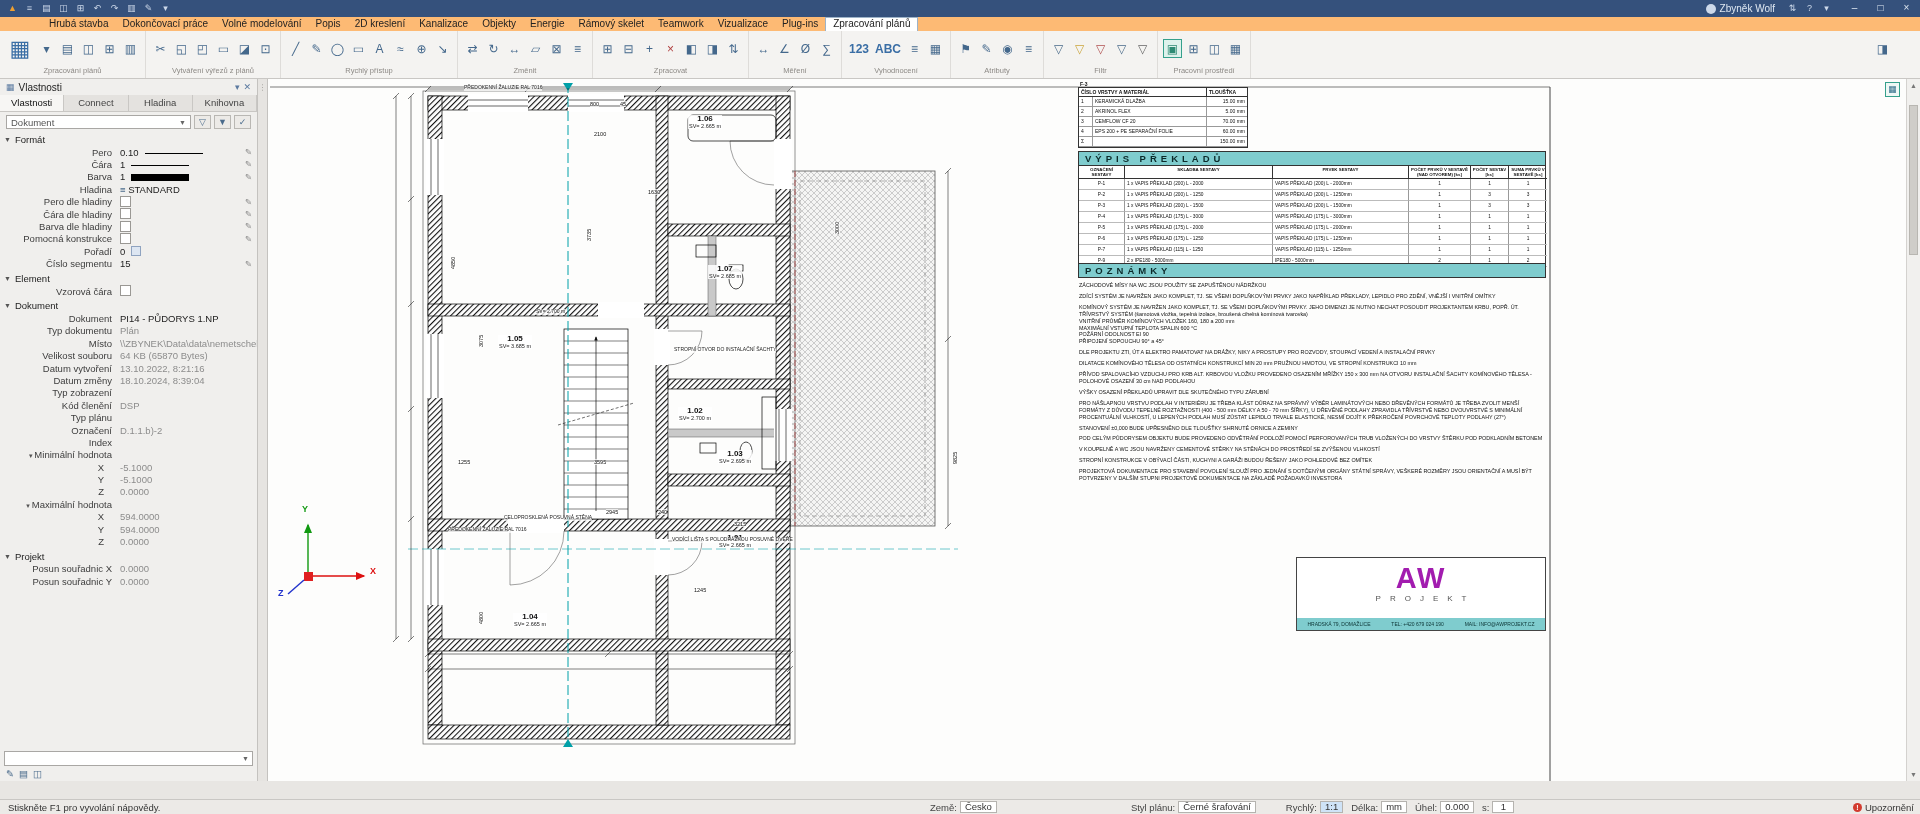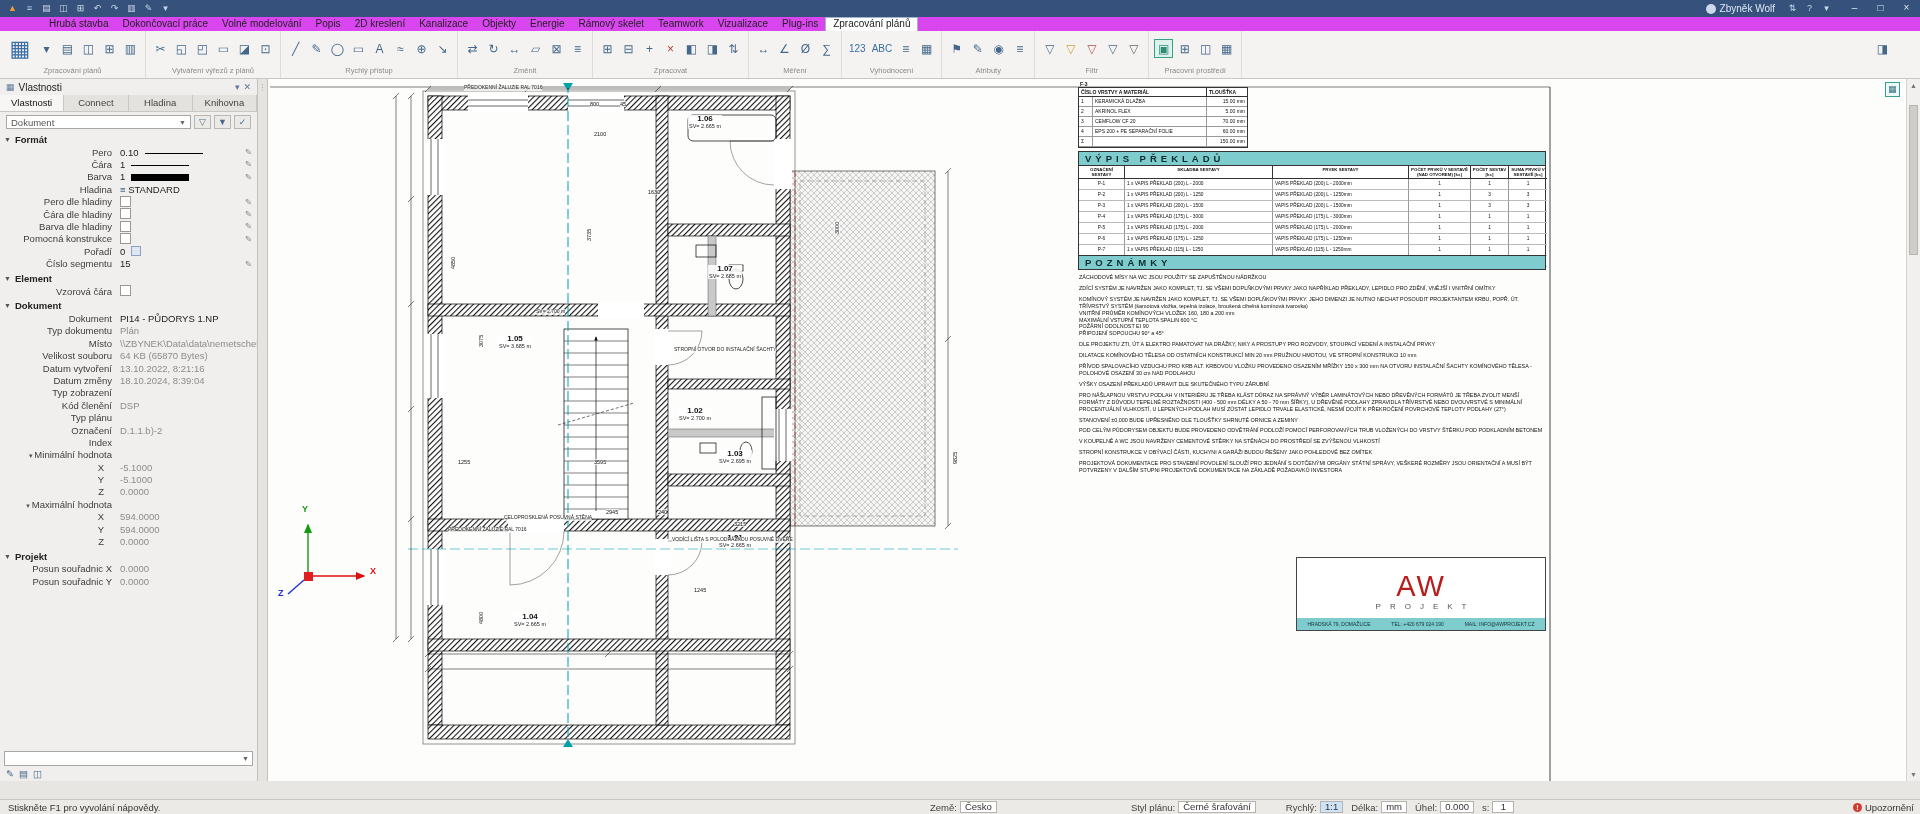--- a/index.html
+++ b/index.html
@@ -11,49 +11,49 @@
   .titlebar{position:absolute;left:0;top:0;right:0;height:17px;background:#35517c;color:#e9eff7;display:flex;align-items:center;font-size:10.5px}
   .tb-icons{display:flex;gap:2px;padding:0 5px;z-index:2}
   .tb-icon{width:15px;height:15px;text-align:center;line-height:15px;font-size:9px;color:#cdd9ea}
   .tb-title{position:absolute;left:0;right:0;text-align:center;font-size:10.5px;color:#f2f6fb}
   .tb-right{margin-left:auto;display:flex;align-items:center;gap:5px;padding-right:3px;z-index:2}
   .tb-user{display:flex;align-items:center;gap:4px;font-size:10px;color:#dfe8f2}
   .avatar{width:10px;height:10px;border-radius:50%;background:#cdd9ea}
   .win-btn{width:21px;height:15px;text-align:center;line-height:14px;font-size:10px;color:#dfe8f2}
 
   
-  .menubar{position:absolute;left:0;top:17px;right:0;height:22px;background:#d946ef;border-bottom:1px solid #d2d0cd;display:flex;align-items:stretch;font-size:10px;padding-left:42px}
+  .menubar{position:absolute;left:0;top:17px;right:0;height:22px;background:#fdba74;border-bottom:1px solid #d2d0cd;display:flex;align-items:stretch;font-size:10px;padding-left:42px}
   .menu-item{padding:0 7px;line-height:14px;color:#222;white-space:nowrap}
   .menu-item.active{background:#fff;border:1px solid #9db3c8;border-bottom:none;line-height:12px}
 
   
   .ribbon{position:absolute;left:0;top:31px;right:0;height:48px;background:#f4f3f1;border-bottom:1px solid #c9c7c4}
   .ribbon-inner{display:flex;height:100%}
   .rgroup{display:flex;flex-direction:column;border-right:1px solid #dedcd9;padding:2px 5px 0}
   .ricons{flex:1;display:flex;align-items:center;gap:2px}
   .ricon{min-width:19px;height:19px;padding:0 1px;display:flex;align-items:center;justify-content:center;font-size:12px;color:#44688c;border:1px solid transparent;background:transparent}
   .ricon.big{min-width:30px;height:30px;font-size:22px}
   .ricon.active{border:1px solid #35a08c;background:#def2ec}
-  .w-txt{font-size:10px;font-weight:normal;letter-spacing:0;color:#3a6ea5}
+  .w-txt{font-size:12px;font-weight:bold;letter-spacing:0;color:#3a6ea5}
   .rlabel{font-size:7.5px;color:#8d8a86;text-align:center;padding:2px 2px 3px;white-space:nowrap}
   .ribbon-right{position:absolute;right:28px;top:8px}
 
   
   .panel{position:absolute;left:0;top:79px;width:258px;bottom:33px;background:#f0efed;border-right:1px solid #c4c2bf;font-size:9.5px}
   .panel-head{height:16px;display:flex;align-items:center;gap:4px;padding:0 6px;color:#222;font-size:10px}
   .panel-head .spacer{flex:1}
   .phicon{color:#5b7aa0;font-size:9px}
   .ptabs{display:flex;height:17px;background:#e4e2df;border-bottom:1px solid #c9c7c4}
   .ptab{flex:1;text-align:center;line-height:16px;font-size:9.5px;color:#444;border-right:1px solid #c9c7c4}
   .ptab.active{background:#f7f6f4;color:#111}
   .pfilter{display:flex;align-items:center;gap:3px;padding:3px 6px 2px}
   .pcombo{flex:1;height:14px;background:#fff;border:1px solid #a9a7a4;display:flex;align-items:center;padding:0 4px;color:#555}
   .pcombo .caret{margin-left:auto;color:#666;font-size:7px}
   .pfbtn{width:17px;height:14px;border:1px solid #b9b7b3;background:#eceae7;text-align:center;line-height:12px;font-size:9px;color:#4a6b8c}
-  .psec-head{display:flex;align-items:center;gap:4px;padding:3px 4px 1px;font-weight:bold;color:#222}
+  .psec-head{display:flex;align-items:center;gap:4px;padding:3px 4px 1px;font-weight:normal;color:#222}
   .tri{font-size:7px;color:#555}
   .prow{position:relative;display:flex;align-items:center;height:12.4px;padding-left:4px;color:#222}
   .plabel{width:116px;text-align:right;padding-right:8px;color:#3d3d3d;white-space:nowrap;overflow:hidden;flex:none}
   .prow.ind .plabel{padding-right:16px}
   .pval{flex:1;white-space:nowrap;overflow:hidden;color:inherit}
   .has-pencil::after{content:"✎";position:absolute;right:5px;top:1px;font-size:8.5px;color:#8a8a8a}
   .w-check .pval::before{content:"";display:inline-block;width:9px;height:9px;background:#fff;border:1px solid #9a9894;vertical-align:-1px}
   .w-color .pval::after{content:"";display:inline-block;width:58px;height:7px;background:#000;margin-left:6px;vertical-align:-1px}
   .w-line .pval::after{content:"";display:inline-block;width:58px;height:0;border-top:1.6px solid #000;margin-left:6px;vertical-align:2px}
   .w-pen .pval::after{content:"";display:inline-block;width:58px;height:0;border-top:1px solid #000;margin-left:6px;vertical-align:2px}
@@ -91,25 +91,25 @@
   .mat-row span:last-child{border-right:none;text-align:right}
   .lintel{position:absolute;left:810px;top:72px;width:468px;font-size:4.8px;color:#111}
   .lintel .ttl{border-bottom:none}
   .lbody{background:#fff;border:1px solid #333}
   .lhead,.ltr{display:grid;grid-template-columns:46px 148px 136px 62px 38px 38px}
   .lhead span{font-weight:bold;text-align:center;padding:1px;border-right:1px solid #333;border-bottom:1px solid #333;font-size:4.4px;line-height:5px}
   .lhead span:last-child{border-right:none}
   .ltr span{padding:1px 2px;border-right:1px solid #999;border-bottom:1px solid #bbb;line-height:8px;white-space:nowrap;overflow:hidden}
   .ltr span:last-child{border-right:none}
   .ltr .ctr{text-align:center}
-  .notes{position:absolute;left:810px;top:176px;width:468px}
+  .notes{position:absolute;left:810px;top:184px;width:468px}
   .notes-body{padding:4px 1px 0;height:278px;overflow:hidden}
   .note{font-size:5.4px;line-height:1.28;color:#111;margin-bottom:4px;white-space:pre-line}
   .logo{position:absolute;left:1028px;top:478px;width:250px;height:74px;border:1px solid #444;background:#fff;text-align:center}
-  .logo-mark{font-size:29px;font-weight:normal;color:#b91c1c;line-height:32px;margin-top:12px;letter-spacing:2px}
+  .logo-mark{font-size:29px;font-weight:bold;color:#a21caf;line-height:32px;margin-top:4px;letter-spacing:2px}
   .logo-name{font-size:8px;letter-spacing:9px;color:#555;text-indent:9px;line-height:10px}
   .logo-strip{position:absolute;left:0;right:0;bottom:0;height:12px;background:#7fccce;display:flex;justify-content:space-around;align-items:center;font-size:5px;color:#0c3434;white-space:nowrap}
 
   
   .vscroll{position:absolute;right:0;top:79px;width:14px;bottom:33px;background:#f1f0ee;border-left:1px solid #d4d2cf}
   .varrow{position:absolute;left:0;right:0;height:13px;text-align:center;font-size:7px;color:#777;line-height:13px}
   .varrow.down{bottom:0}
   .vthumb{position:absolute;left:2px;right:2px;top:26px;height:150px;background:#cfcdc9;border:1px solid #b8b6b1}
 
   

